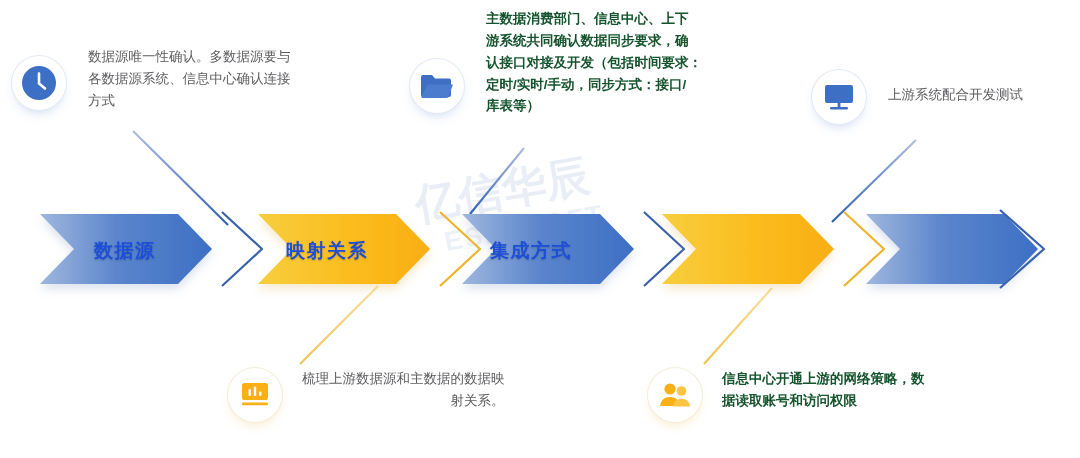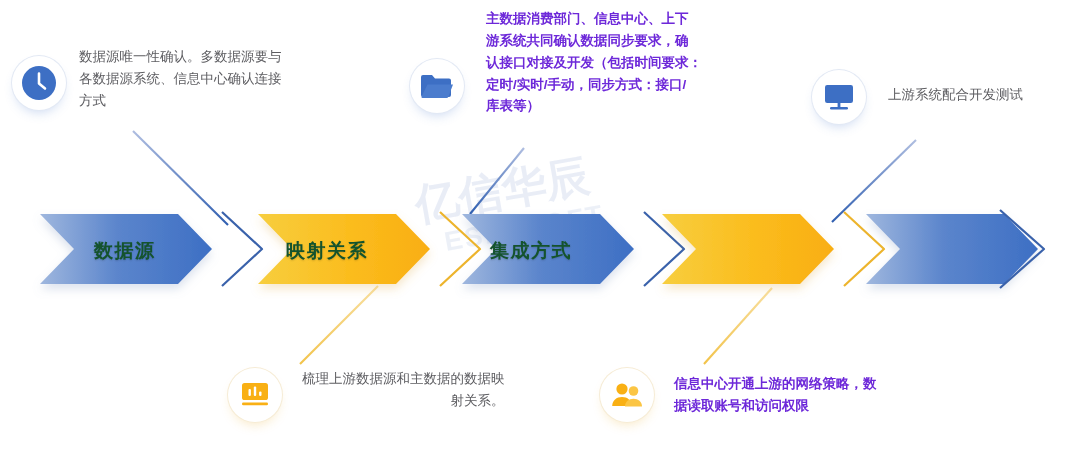--- a/index.html
+++ b/index.html
@@ -15,21 +15,21 @@
   
   .layer{position:absolute;left:0;top:0;width:1080px;height:458px;}
   #arrows-layer{z-index:3;}
   #lines-layer{z-index:2;}
   #watermark-layer{z-index:1;}
 
   
   .arrow-label{
     position:absolute;
     z-index:4;
-    color:#14532d;
+    color:#1d4ed8;
     font-size:19px;
     font-weight:bold;
     letter-spacing:1.5px;
     white-space:nowrap;
     text-shadow:0 1px 2px rgba(0,0,0,.18);
   }
 
   
   .callout{position:absolute;z-index:5;display:flex;align-items:flex-start;}
   .callout.below .icon-wrap{align-self:center;}
@@ -46,37 +46,37 @@
   .icon-wrap svg{display:block;}
 
   .callout-text{
     font-size:13.5px;
     line-height:1.62;
     color:#5d5d61;
     margin-left:12px;
     padding-top:2px;
     white-space:pre-line;
   }
-  .callout-text.strong{ color:#6d28d9; font-weight:bold; }
+  .callout-text.strong{ color:#14532d; font-weight:bold; }
 
   
   #callout-datasource{ left:12px;  top:56px;  width:330px; }
-  #callout-datasource .callout-text{ margin-left:13px; margin-top:-12px; }
+  #callout-datasource .callout-text{ margin-left:22px; margin-top:-12px; }
 
   #callout-integration{ left:410px; top:6px;  width:360px; align-items:flex-end; }
   #callout-integration .icon-wrap{ margin-bottom:6px; }
   #callout-integration .callout-text{ margin-left:22px; margin-bottom:2px; }
 
   #callout-devtest{ left:812px; top:70px; width:268px; }
   #callout-devtest .callout-text{ margin-left:22px; margin-top:12px; }
 
   #callout-mapping{ left:228px; top:368px; width:340px;text-align:right; }
   #callout-mapping .callout-text{ margin-left:20px; margin-top:-2px; }
 
-  #callout-network{ left:600px; top:368px; width:420px;align-items:center; }
+  #callout-network{ left:648px; top:368px; width:420px; }
   #callout-network .callout-text{ margin-left:20px; margin-top:-2px; }
 </style>
 </head>
 <body>
 
 <div id="stage">
 
   <svg class="layer" id="watermark-layer" viewBox="0 0 1080 458">
     <g transform="rotate(-10 505 205)" opacity="0.30">
       <text x="505" y="205" text-anchor="middle" font-family="'Liberation Sans', sans-serif" font-size="44" font-weight="bold" fill="#b9c6e4">亿信华辰</text>

